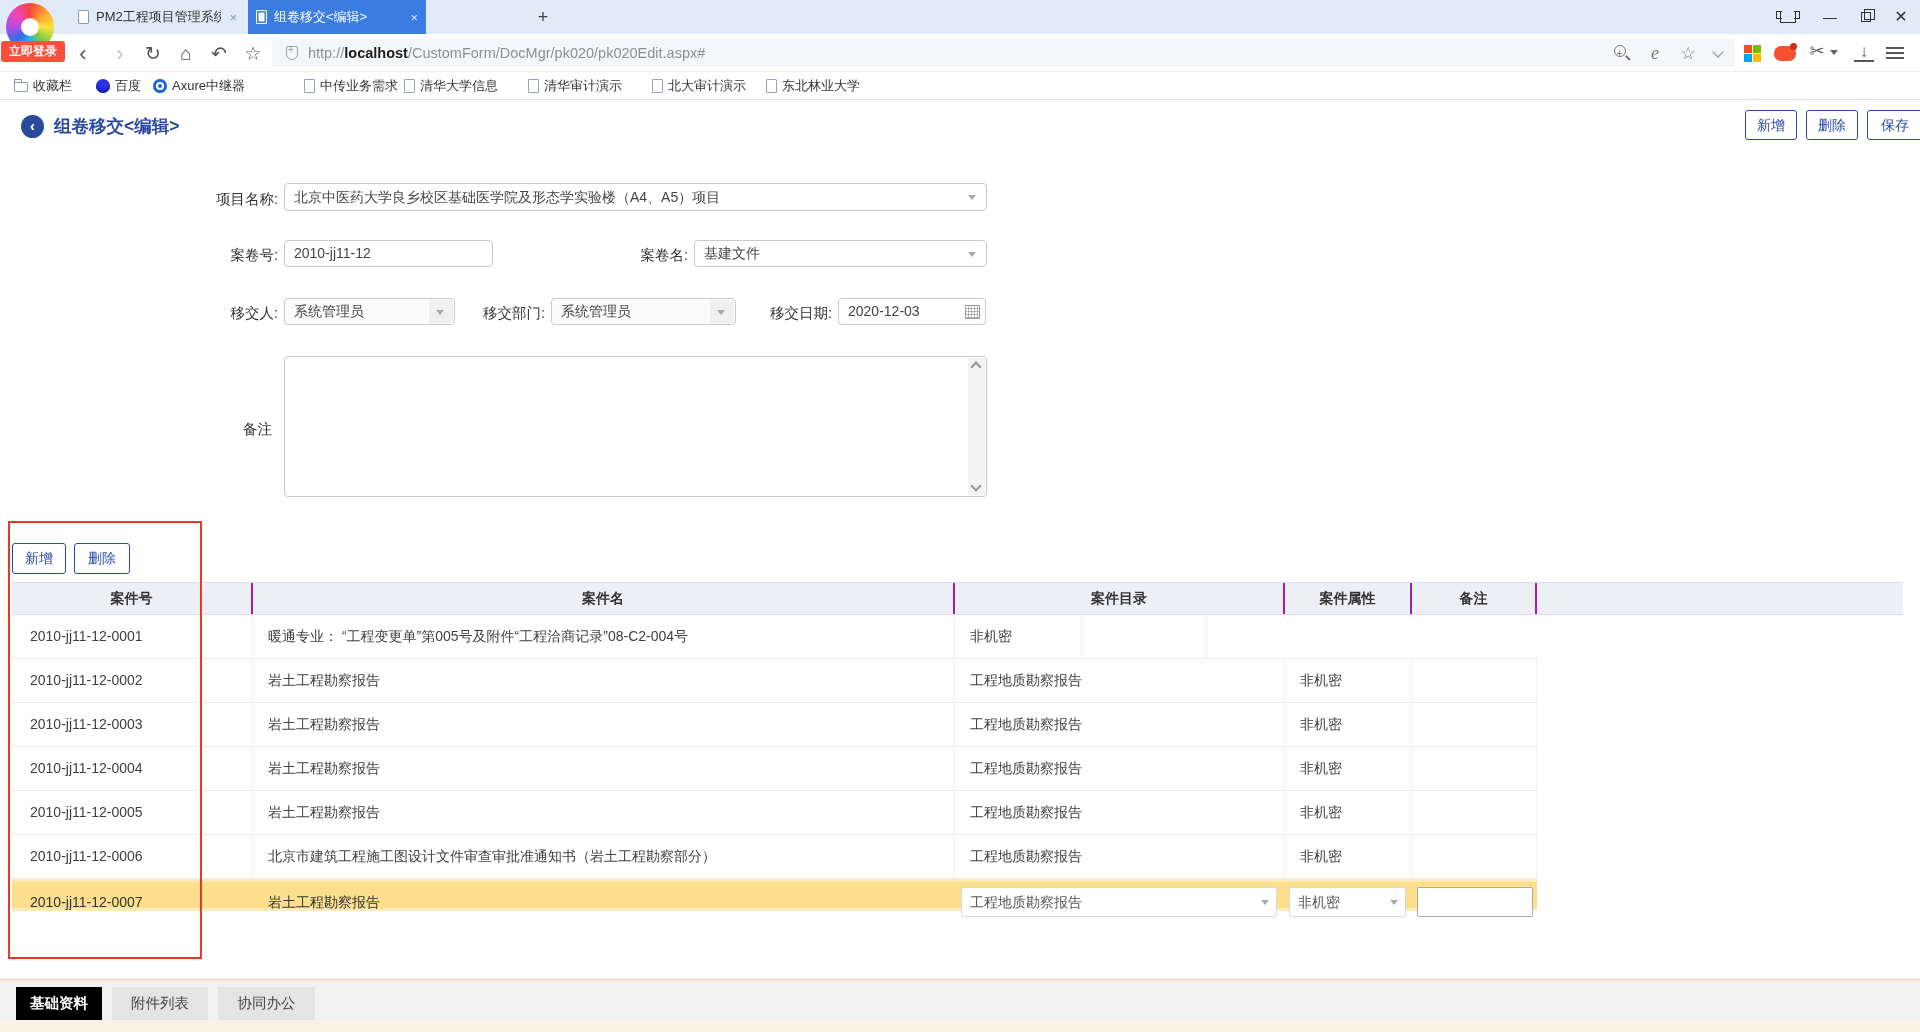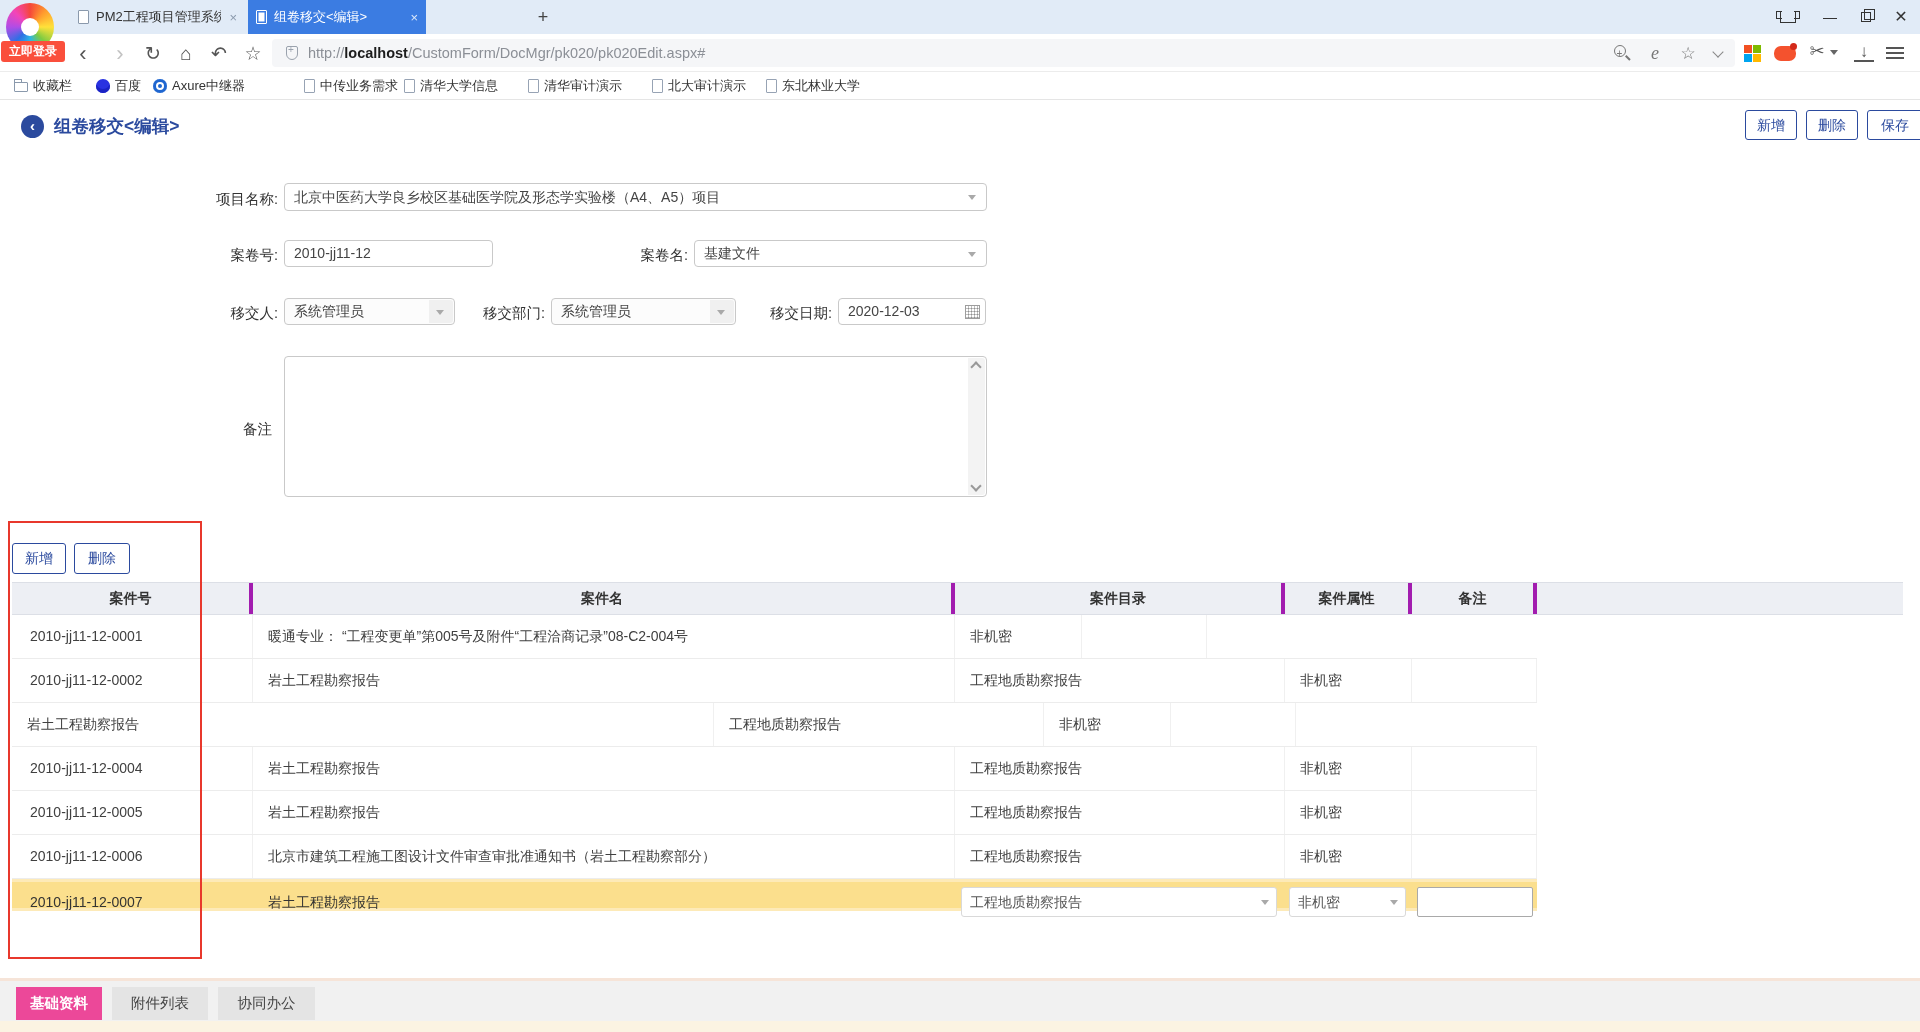--- a/index.html
+++ b/index.html
@@ -74,21 +74,21 @@
         repeating-linear-gradient(to bottom,#fff 0 2px,#c0c0c0 2px 3px); background-blend-mode:multiply; }
   .ta { left:284px; top:356px; width:703px; height:141px; border:1px solid #c9c9c9; border-radius:4px; background:#fff; }
   .sb { position:absolute; right:1px; top:1px; bottom:1px; width:17px; background:#f3f3f3; border-radius:0 3px 3px 0; }
   .sb .up,.sb .dn { position:absolute; left:4px; width:8px; height:8px; border-left:2px solid #999; border-top:2px solid #999; }
   .sb .up { top:5px; transform:rotate(45deg); }
   .sb .dn { bottom:5px; transform:rotate(225deg); }
 
   
   .gbtn { top:543px; height:31px; background:#fff; border:1px solid #2b4a9e; border-radius:3px; color:#2b4a9e; font-size:14px; text-align:center; line-height:29px; }
   .ghead { left:12px; top:582px; width:1891px; height:33px; background:#edeff4; border-top:1px solid #dcdfe6; border-bottom:1px solid #dcdfe6; display:flex; }
-  .ghead div { height:100%; line-height:31px; text-align:center; font-size:14px; font-weight:bold; color:#333; border-right:4px solid #a21caf; }
+  .ghead div { height:100%; line-height:31px; text-align:center; font-size:14px; font-weight:bold; color:#333; border-right:2px solid #a21caf; }
   .ghead div:last-child { border-right:none; }
   .trow { left:12px; width:1525px; height:44px; display:flex; border-bottom:1px solid #ececec; background:#fff; }
   .trow div { height:100%; line-height:43px; font-size:14px; color:#404040; border-right:1px solid #f0f0f0; white-space:nowrap; overflow:hidden; }
   .c1 { width:241px; padding-left:18px; }
   .c2 { width:702px; padding-left:15px; }
   .c3 { width:330px; padding-left:15px; }
   .c4 { width:127px; padding-left:15px; }
   .c5 { width:125px; }
   .hc1 { width:241px; } .hc2 { width:702px; } .hc3 { width:330px; } .hc4 { width:127px; } .hc5 { width:125px; } .hcf { flex:1; }
   .yrow { left:12px; top:879px; width:1525px; height:32px; background:#fbdf8d; border-top:3px solid #fdeab8; border-bottom:3px solid #fdeab8; display:flex; }
@@ -96,21 +96,21 @@
   .ysel { position:absolute; background:#fff; border:1px solid #d9d9d9; border-radius:3px; height:30px; line-height:28px; font-size:14px; color:#555; padding-left:8px; }
   .ysel .tri { right:7px; top:12px; }
   .yinput { position:absolute; background:#fff; border:1px solid #a9a9a9; border-radius:2px; height:30px; }
 
   .redbox { left:8px; top:521px; width:194px; height:438px; border:2px solid #e8382c; z-index:20; pointer-events:none; }
 
   
   .f-line { left:0; top:978px; width:1920px; height:3px; background:#f6e4d8; }
   .f-bar { left:0; top:981px; width:1920px; height:40px; background:#f1f1f1; }
   .ftab { top:987px; height:33px; font-size:14.5px; text-align:center; line-height:33px; background:#e4e4e4; color:#444; }
-  .ftab.active { background:#ec4899; color:#fff; font-weight:bold; }
+  .ftab.active { background:#000000; color:#fff; font-weight:bold; }
   .f-cream { left:0; top:1021px; width:1920px; height:11px; background:#fbf3e2; }
 </style>
 </head>
 <body>
 
 <div id="app">
 
   <div class="abs tabbar"></div>
   <div class="abs logo"></div>
   <div class="abs login-badge">立即登录</div>
@@ -274,20 +274,21 @@
     <div class="c5"></div>
   </div>
   <div class="abs trow" style="top:659px;">
     <div class="c1">2010-jj11-12-0002</div>
     <div class="c2">岩土工程勘察报告</div>
     <div class="c3">工程地质勘察报告</div>
     <div class="c4">非机密</div>
     <div class="c5"></div>
   </div>
   <div class="abs trow" style="top:703px;">
+    <div class="c1">2010-jj11-12-0003</div>
     <div class="c2">岩土工程勘察报告</div>
     <div class="c3">工程地质勘察报告</div>
     <div class="c4">非机密</div>
     <div class="c5"></div>
   </div>
   <div class="abs trow" style="top:747px;">
     <div class="c1">2010-jj11-12-0004</div>
     <div class="c2">岩土工程勘察报告</div>
     <div class="c3">工程地质勘察报告</div>
     <div class="c4">非机密</div>

